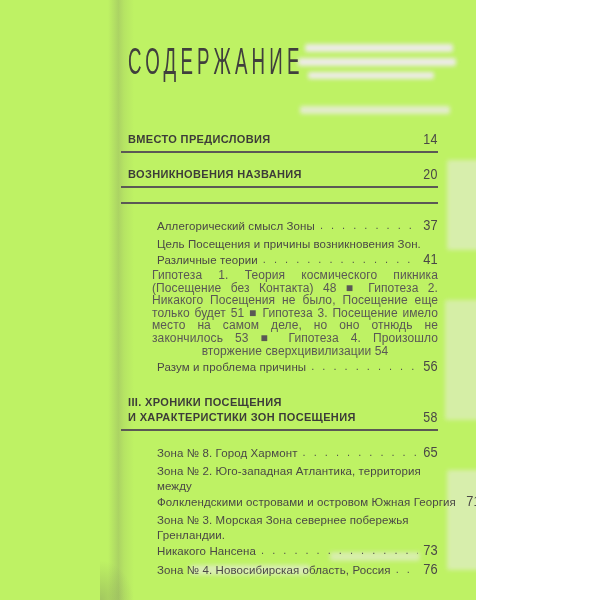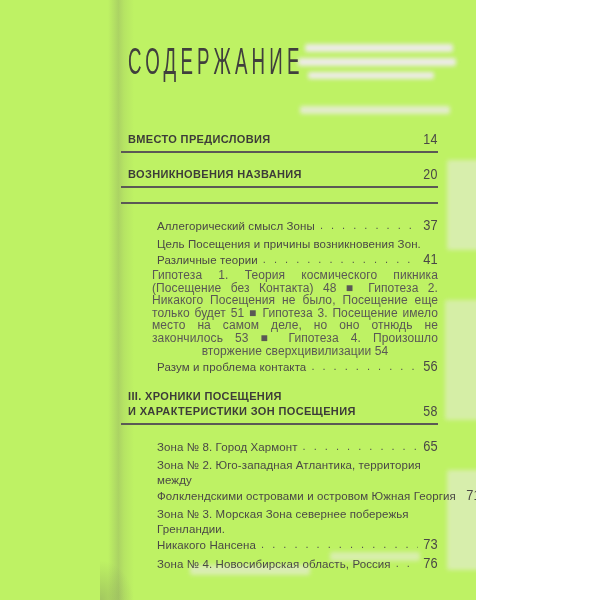--- a/index.html
+++ b/index.html
@@ -19,21 +19,21 @@
 
   .title-wrap{height:38px;margin-bottom:52px;}
   .title{font-size:36px;font-weight:400;color:#403f3d;letter-spacing:8px;
     transform:scale(0.52,1.02);transform-origin:left top;white-space:nowrap;line-height:38px;}
 
   .row{display:flex;align-items:flex-end;}
   .row .lines{flex:1;min-width:0;}
 
   .row.header{color:#3d3c39;font-weight:700;font-size:11px;letter-spacing:0.35px;}
   .row.header .line{line-height:15px;}
-  .row.entry + .row.header{margin-top:14px;}
+  .row.entry + .row.header{margin-top:20px;}
 
   .row.entry{color:#4a4846;font-weight:400;font-size:11.5px;letter-spacing:0.1px;margin-bottom:3px;}
   .row.entry .lines{margin-left:29px;}
   .row.entry .line{line-height:15px;}
 
   .lastline{display:flex;align-items:baseline;line-height:15px;}
   .lastline .txt{flex-shrink:0;}
 
   .dotlead{flex:1;overflow:hidden;white-space:nowrap;color:#55534f;font-size:11px;
     letter-spacing:2.5px;margin:0 4px 0 5px;position:relative;top:-1px;}
@@ -102,21 +102,21 @@
               <span class="txt">Различные теории</span>
               <span class="dotlead"></span>
               <span class="pnum entry-num">41</span>
             </div>
           </div>
         </div>
         <div class="fine">Гипотеза 1. Теория космического пикника (Посещение без Контакта) 48 ■ Гипотеза 2. Никакого Посещения не было, Посещение еще только будет 51 ■ Гипотеза 3. Посещение имело место на самом деле, но оно отнюдь не закончилось 53 ■ Гипотеза 4. Произошло вторжение сверхцивилизации 54</div>
         <div class="row entry">
           <div class="lines">
             <div class="lastline">
-              <span class="txt">Разум и проблема контакта</span>
+              <span class="txt">Разум и проблема причины</span>
               <span class="dotlead"></span>
               <span class="pnum entry-num">56</span>
             </div>
           </div>
         </div>
         <div class="row header">
           <div class="lines">
             <div class="line">III. ХРОНИКИ ПОСЕЩЕНИЯ</div>
             <div class="line">И ХАРАКТЕРИСТИКИ ЗОН ПОСЕЩЕНИЯ</div>
           </div>

